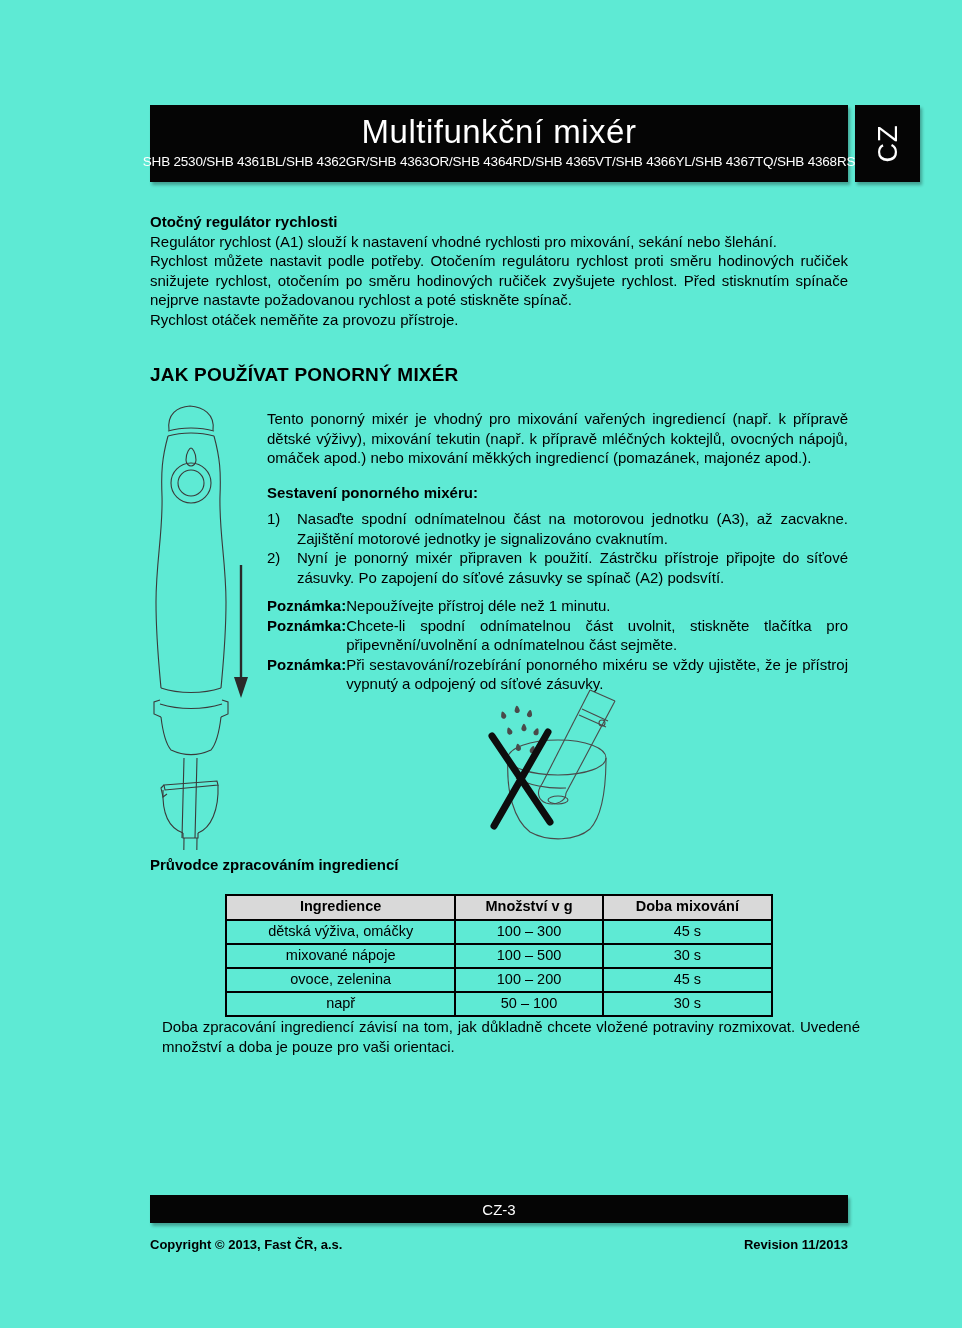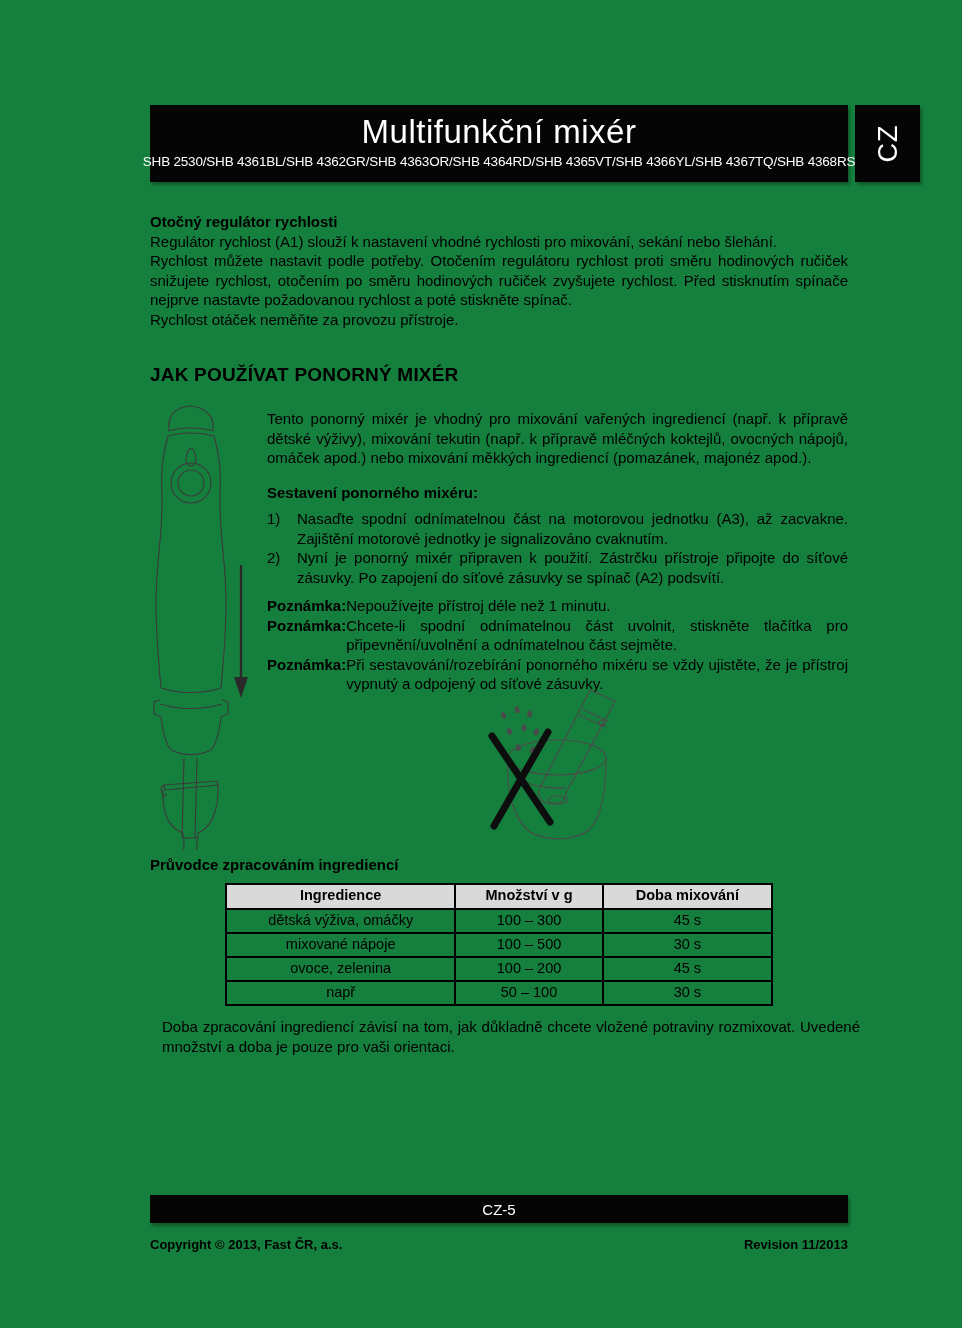--- a/index.html
+++ b/index.html
@@ -4,21 +4,21 @@
 <style>
   * { box-sizing: border-box; margin: 0; padding: 0; }
   html, body { background: #fff; }
   body {
     width: 962px; height: 1328px;
     font-family: "Liberation Sans", sans-serif;
     color: #000;
     position: relative;
     overflow: hidden;
   }
-  .page { position: absolute; inset: 0; background: #15803d; padding-left: 26px; }
+  .page { position: absolute; inset: 0; background: #5eead4; padding-left: 26px; }
 
   
   .header-bar {
     position: absolute; left: 150px; top: 105px;
     width: 698px; height: 77px;
     background: #050505; color: #fff;
     display: flex; flex-direction: column; align-items: center;
     box-shadow: 2px 3px 3px rgba(0,0,0,0.30);
   }
   .page-title {
@@ -66,21 +66,21 @@
   
   .blender-illu { position: absolute; left: 149px; top: 400px; width: 82px; height: 450px; }
   .arrow-illu { position: absolute; left: 232px; top: 565px; width: 18px; height: 135px; }
   .bowl-illu { position: absolute; left: 478px; top: 688px; width: 156px; height: 172px; }
   svg { display: block; }
 
   
   .sec-guide { position: absolute; left: 150px; top: 855px; width: 698px; }
   .sec-guide .heading { font-size: 15px; font-weight: bold; }
   table.guide {
-    margin: 8px auto 0 auto;
+    margin: 19px auto 0 auto;
     width: 548px;
     border-collapse: collapse;
     font-size: 14.5px;
   }
   table.guide th, table.guide td {
     border: 2px solid #000;
     text-align: center;
     height: 24px;
     padding: 0 4px;
   }
@@ -272,20 +272,20 @@
           <td>50 – 100</td>
           <td>30 s</td>
         </tr>
       </tbody>
     </table>
   </div>
 
   <p class="outro body-text justify">Doba zpracování ingrediencí závisí na tom, jak důkladně chcete vložené potraviny rozmixovat. Uvedené množství a doba je pouze pro vaši orientaci.</p>
 
   <div class="footer-bar">
-    <span>CZ-5</span>
+    <span>CZ-3</span>
   </div>
   <div class="footer-meta">
     <span>Copyright © 2013, Fast ČR, a.s.</span>
     <span>Revision 11/2013</span>
   </div>
 
 </div>
 
 </body></html>

